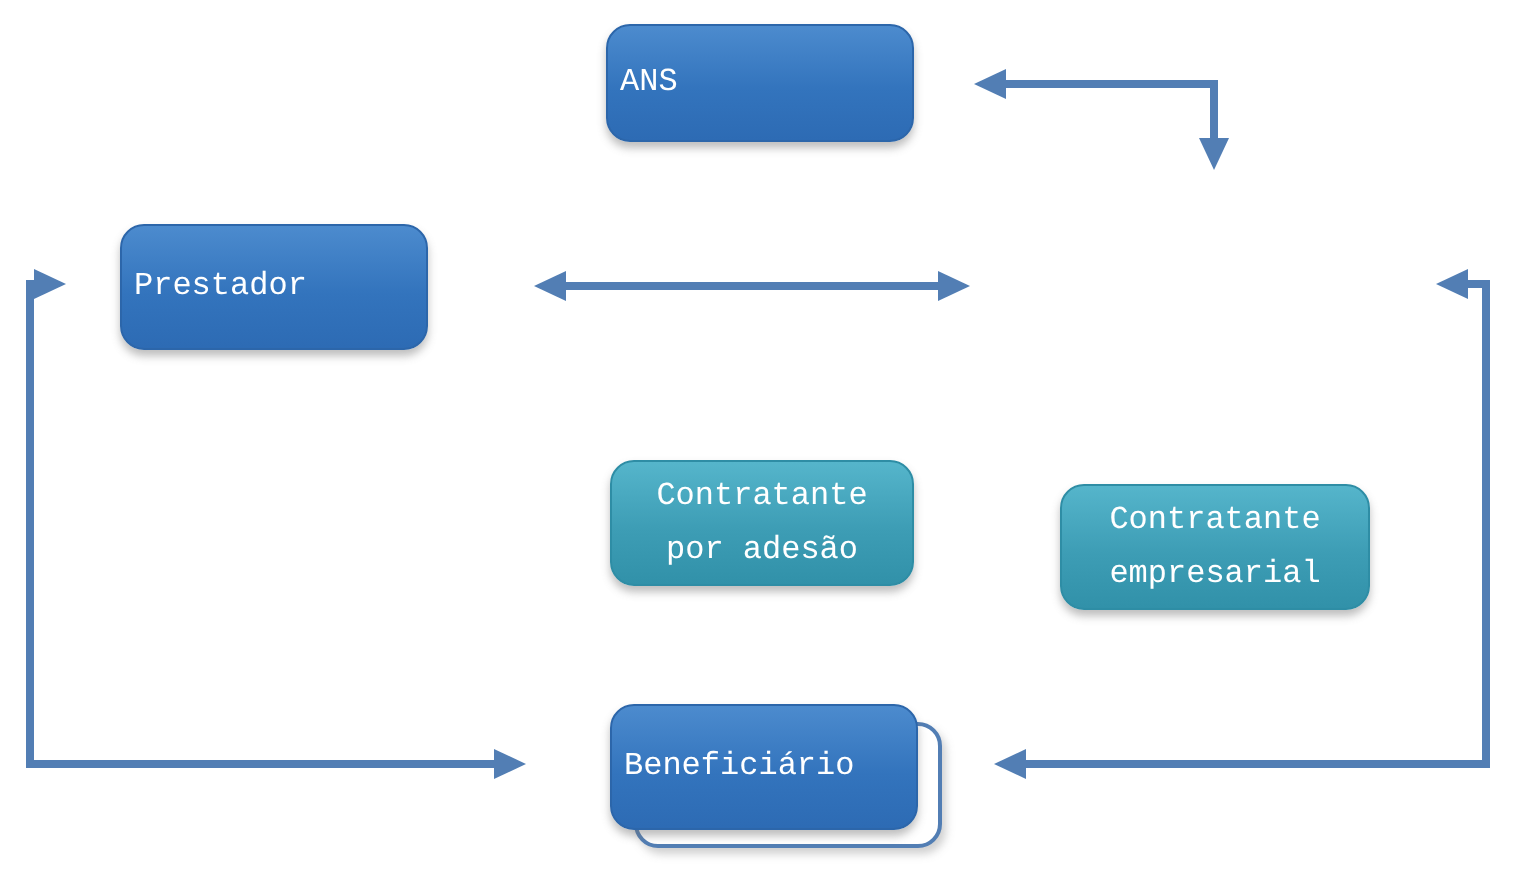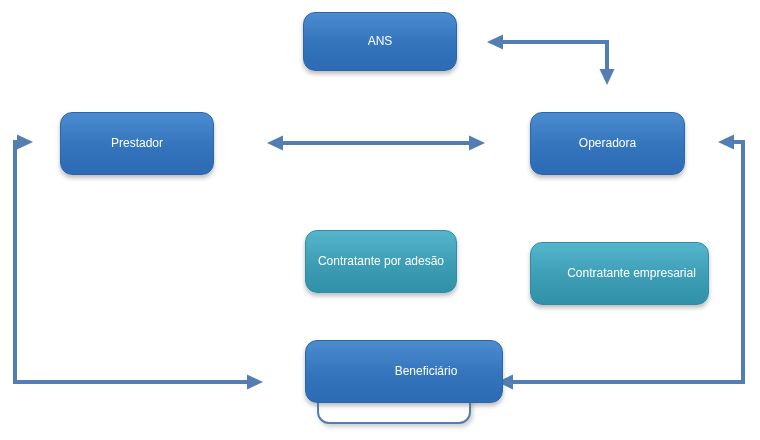--- a/index.html
+++ b/index.html
@@ -8,26 +8,27 @@
     width:760px;height:440px;
     background:var(--background,#fff);
     font-family:"Liberation Sans", sans-serif;
     overflow:hidden;
   }
   .edges{position:absolute;left:0;top:0;width:760px;height:440px;}
   .edge{fill:none;stroke:var(--arrow,#527eb4);stroke-width:4;stroke-linejoin:miter;}
   .head{fill:var(--arrow,#527eb4);stroke:none;}
   .node{
     position:absolute;
-    display:flex;align-items:center;justify-content:center;
+    display:flex;align-items:center;
     text-align:center;
     color:var(--node-text,#fff);
-    font-size:12px;line-height:27px;
+    font-size:16px;line-height:27px;
     border-radius:12px;
     box-shadow:0 3px 4px rgba(110,110,110,.45);
+    font-family:Liberation Mono, monospace;
   }
   .node.blue{
     background:linear-gradient(180deg,var(--primary-node-top,#4c8bce) 0%,#3374bd 55%,var(--primary-node-bottom,#2d6bb4) 100%);
     border:1px solid #2c66aa;
   }
   .node.teal{
     background:linear-gradient(180deg,var(--secondary-node-top,#55b5cb) 0%,#3d9db5 55%,var(--secondary-node-bottom,#3191a9) 100%);
     border:1px solid #2e8da5;
   }
   .ghost{
@@ -36,22 +37,22 @@
     border:2px solid var(--arrow,#527eb4);
     border-radius:12px;
     box-shadow:2px 3px 4px rgba(120,120,120,.35);
   }
   
   .pos-ans{left:303px;top:12px;width:152px;height:57px;}
   .pos-prestador{left:60px;top:112px;width:152px;height:61px;}
   .pos-operadora{left:530px;top:112px;width:153px;height:61px;}
   .pos-ci{left:78px;top:242px;width:150px;height:61px;}
   .pos-ca{left:305px;top:230px;width:150px;height:61px;}
-  .pos-ce{left:530px;top:242px;width:153px;height:61px;padding-left:24px;}
-  .pos-ben{left:305px;top:340px;width:152px;height:61px;padding-left:44px;}
+  .pos-ce{left:530px;top:242px;width:153px;height:61px;}
+  .pos-ben{left:305px;top:352px;width:152px;height:61px;}
   .pos-ben-ghost{left:317px;top:361px;width:150px;height:59px;}
   .label{display:block;padding:0 6px;}
 </style>
 </head>
 <body>
 
 <div class="canvas">
 
   <svg class="edges" viewBox="0 0 760 440" xmlns="http://www.w3.org/2000/svg">
 
@@ -83,23 +84,20 @@
   <div class="ghost pos-ben-ghost"></div>
 
   <div class="node blue pos-ans">
     <span class="label">ANS</span>
   </div>
 
   <div class="node blue pos-prestador">
     <span class="label">Prestador</span>
   </div>
 
-  <div class="node blue pos-operadora">
-    <span class="label">Operadora</span>
-  </div>
 
 
   <div class="node teal pos-ca">
     <span class="label">Contratante por adesão</span>
   </div>
 
   <div class="node teal pos-ce">
     <span class="label">Contratante empresarial</span>
   </div>
 

